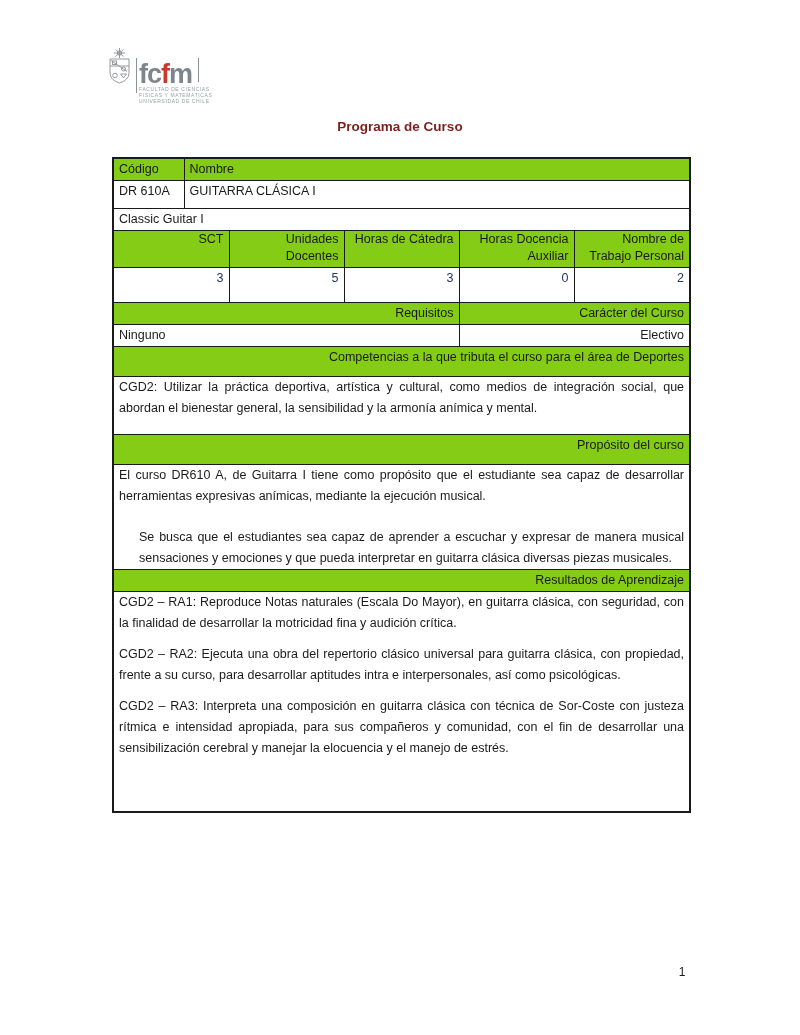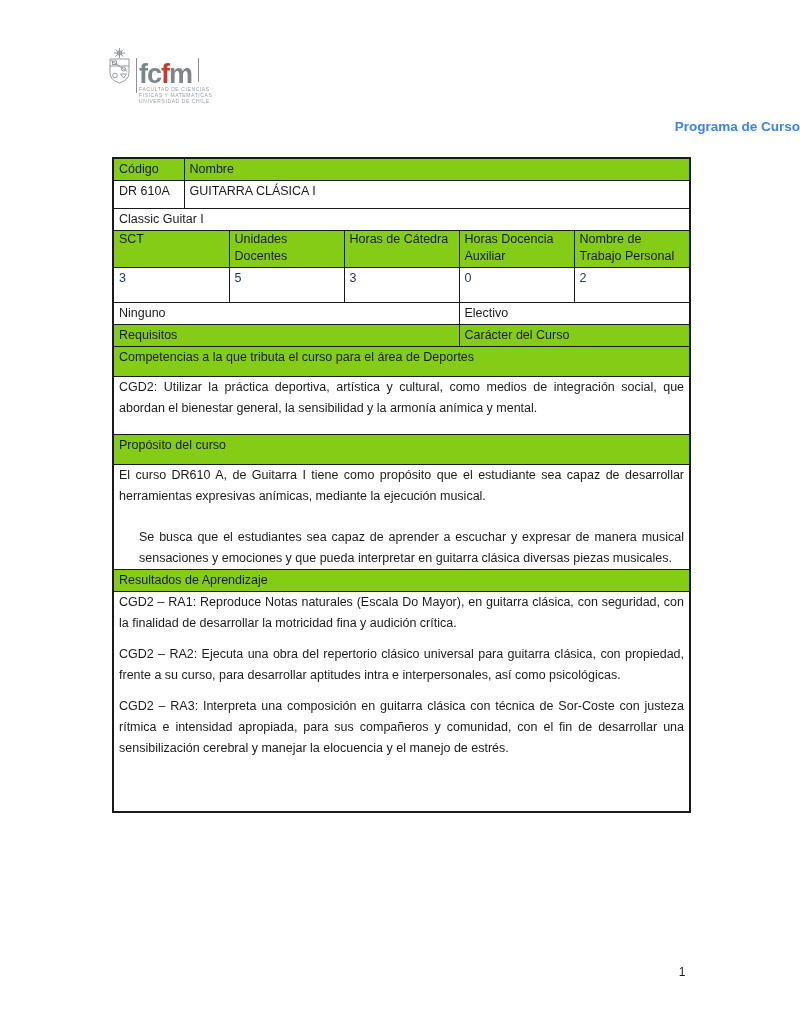--- a/index.html
+++ b/index.html
@@ -27,33 +27,33 @@
   .logo-word .red { color: #c9392c; }
   .logo-caption {
     position: absolute; left: 33px; top: 41px;
     font-size: 5px; line-height: 6px; letter-spacing: 0.6px;
     color: #989ea3; white-space: nowrap;
   }
 
   
   .doc-title {
     position: absolute; left: 0; top: 119px; width: 800px;
-    text-align: right; font-weight: 700; font-size: 13.5px; color: #3b82f6;
+    text-align: center; font-weight: 700; font-size: 13.5px; color: #7f1d1d;
   }
 
   
   table.course {
     position: absolute; left: 112px; top: 157px;
     width: 577px; table-layout: fixed; border-collapse: collapse;
     border: 2px solid #1a1a1a;
     font-size: 12.5px; line-height: 21px; color: #1b1b1b;
   }
   table.course td { border: 1.5px solid #1a1a1a; padding: 0 5px; vertical-align: top; }
   td.gray { background: #84cc16; }
-  td.ctr  { text-align: left; margin-top: 12px; }
+  td.ctr  { text-align: right; margin-top: 12px; }
   td.just { text-align: justify; }
   td.mid  { vertical-align: middle; }
   td.navy { color: #1f3864; }
   .hours-hdr td { line-height: 17px; padding-top: 1px; padding-bottom: 1px; }
   td p { margin: 0; }
   td.prop-cell p + p { margin-top: 20px; margin-left: 20px; }
   td.res-cell  p + p { margin-top: 10px; }
   td.pad-top { padding-top: 3px; }
 
   
@@ -128,27 +128,27 @@
       <td class="gray ctr mid">Nombre de Trabajo Personal</td>
     </tr>
     <tr style="height:35px">
       <td class="ctr navy pad-top" colspan="2">3</td>
       <td class="ctr navy pad-top">5</td>
       <td class="ctr navy pad-top">3</td>
       <td class="ctr navy pad-top">0</td>
       <td class="ctr navy pad-top">2</td>
     </tr>
 
+    <tr style="height:21px">
+      <td class="gray ctr" colspan="4">Requisitos</td>
+      <td class="gray ctr" colspan="2">Carácter del Curso</td>
+    </tr>
     <tr style="height:18px">
       <td colspan="4">Ninguno</td>
       <td class="ctr" colspan="2">Electivo</td>
-    </tr>
-    <tr style="height:21px">
-      <td class="gray ctr" colspan="4">Requisitos</td>
-      <td class="gray ctr" colspan="2">Carácter del Curso</td>
     </tr>
 
     <tr style="height:30px">
       <td class="gray ctr" colspan="6">Competencias a la que tributa el curso para el área de Deportes</td>
     </tr>
     <tr style="height:58px">
       <td class="just pad-top" colspan="6">
         <p>CGD2: Utilizar la práctica deportiva, artística y cultural, como medios de integración social, que abordan el bienestar general, la sensibilidad y la armonía anímica y mental.</p>
       </td>
     </tr>

